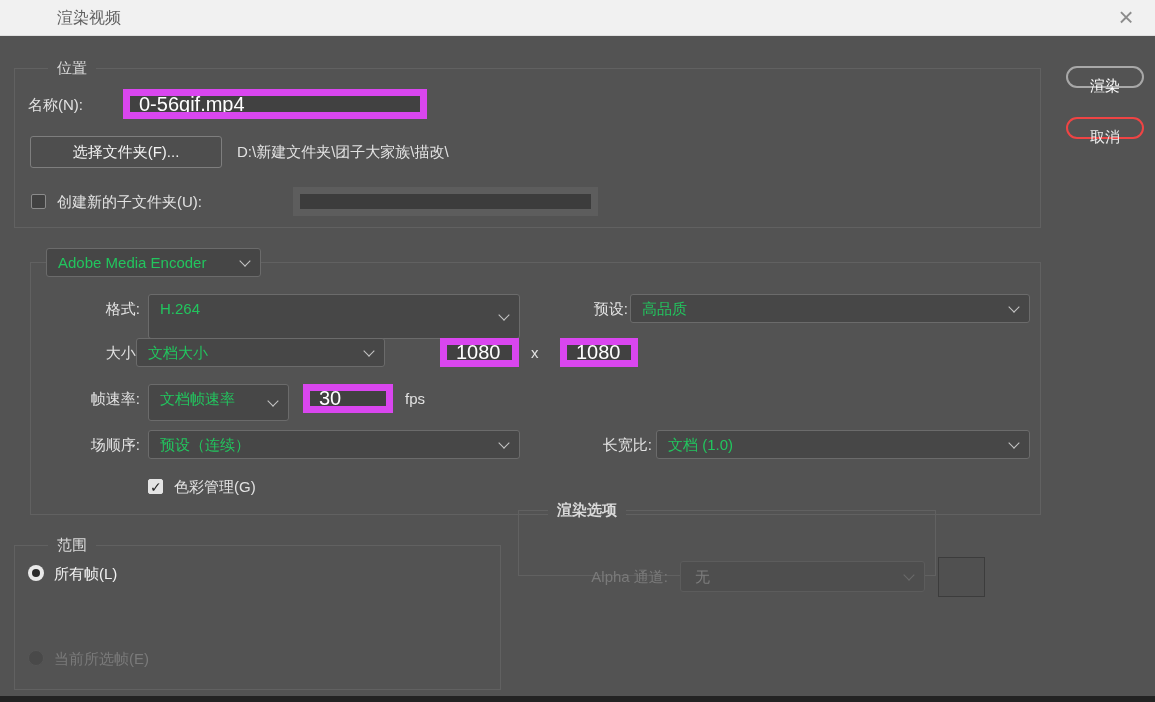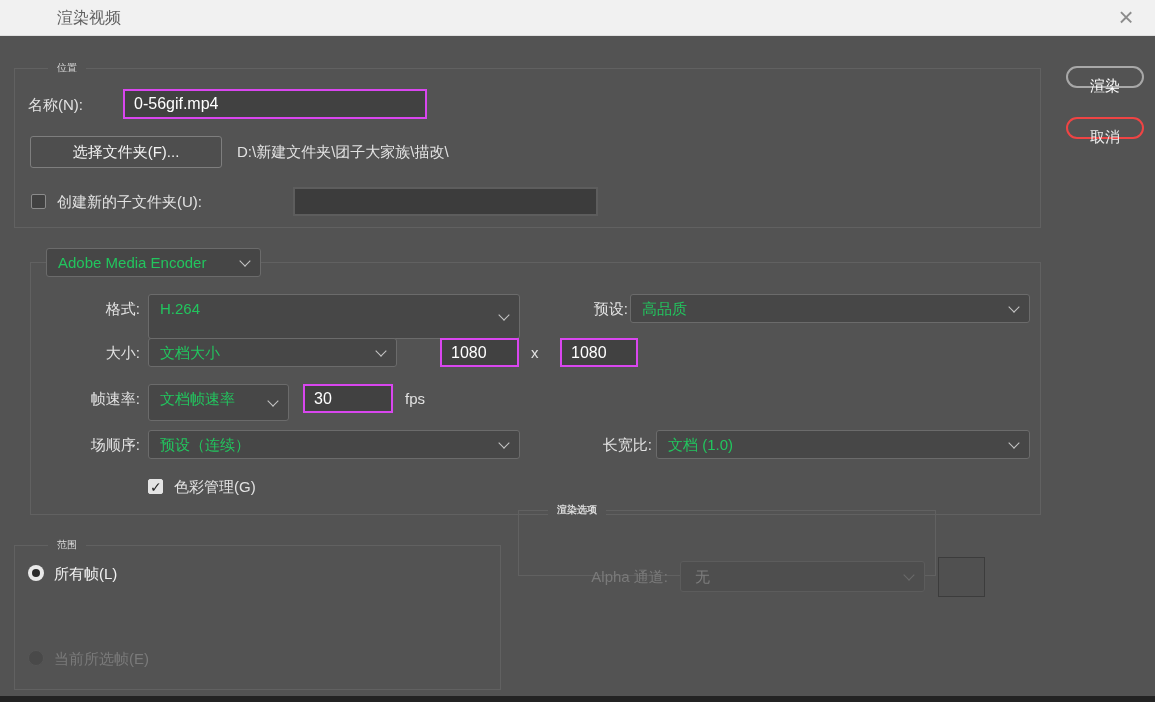--- a/index.html
+++ b/index.html
@@ -5,27 +5,27 @@
   html,body{margin:0;padding:0;background:#2a2a2a;}
   .dlg{position:relative;width:1155px;height:702px;background:#535353;overflow:hidden;
        font-family:"Liberation Sans","DejaVu Sans",sans-serif;}
   
   .titlebar{position:absolute;left:0;top:0;width:100%;height:36px;background:#f1f1f1;border-bottom:1px solid #e0e0e0;box-sizing:border-box;}
   .title{position:absolute;left:14px;top:0;line-height:36px;font-size:16px;color:#5f5f5f;margin-left:43px;}
   .close{position:absolute;right:8px;top:0;width:42px;height:36px;text-align:center;cursor:pointer;}
   .close::after{content:"×";font-size:26px;line-height:34px;color:#8c8c8c;}
   
   .group{position:absolute;border:1px solid #616161;box-sizing:border-box;}
-  .legend{position:absolute;top:-11px;background:#535353;padding:0 9px;font-size:10px;color:#dadada;line-height:20px;white-space:nowrap;}
+  .legend{position:absolute;top:-11px;background:#535353;padding:0 9px;font-size:15px;color:#dadada;line-height:20px;white-space:nowrap;}
   
   .lbl{position:absolute;font-size:15px;color:#e2e2e2;white-space:nowrap;}
   .lbl.r{text-align:right;}
   .lbl.dim{color:#7a7a7a;}
   
-  .input{position:absolute;background:#414141;border:2px solid #d946ef;color:#fff;font-size:16px;
+  .input{position:absolute;background:#414141;border:7px solid #d946ef;color:#fff;font-size:20px;
          padding:0 9px;box-sizing:border-box;font-family:inherit;outline:none;}
   .input.dis{background:#3c3c3c;border-color:#5d5d5d;}
   
   .btn{position:absolute;background:#4e4e4e;border:1px solid #7e7e7e;border-radius:3px;color:#f2f2f2;
        font-size:15px;box-sizing:border-box;text-align:center;cursor:pointer;font-family:inherit;}
   
   .dd{position:absolute;background:#474747;border:1px solid #6b6b6b;border-radius:3px;box-sizing:border-box;cursor:pointer;}
   .dd .txt{position:absolute;left:11px;top:0;line-height:27px;font-size:15px;color:#22c55e;white-space:nowrap;}
   .chev{position:absolute;right:11px;top:50%;width:7px;height:7px;margin-top:-6px;
         border-right:1px solid #c6c6c6;border-bottom:1px solid #c6c6c6;transform:rotate(45deg);}
@@ -85,21 +85,21 @@
     <span class="txt">H.264</span>
     <span class="chev"></span>
   </div>
   <span class="lbl r" style="left:528px;top:294px;width:100px;line-height:29px;">预设:</span>
   <div class="dd" style="left:630px;top:294px;width:400px;height:29px;">
     <span class="txt">高品质</span>
     <span class="chev"></span>
   </div>
 
   <span class="lbl r" style="left:30px;top:338px;width:110px;line-height:29px;">大小:</span>
-  <div class="dd" style="left:148px;top:338px;width:249px;height:29px;">
+  <div class="dd" style="left:136px;top:338px;width:249px;height:29px;">
     <span class="txt">文档大小</span>
     <span class="chev"></span>
   </div>
   <input class="input" style="left: 440px; top: 338px; width: 79px; height: 29px;" value="1080">
   <span class="lbl" style="left:531px;top:338px;line-height:29px;">x</span>
   <input class="input" style="left: 560px; top: 338px; width: 78px; height: 29px;" value="1080">
 
   <span class="lbl r" style="left:30px;top:384px;width:110px;line-height:29px;">帧速率:</span>
   <div class="dd" style="left:148px;top:384px;width:141px;height:37px;text-align:center;">
     <span class="txt">文档帧速率</span>

